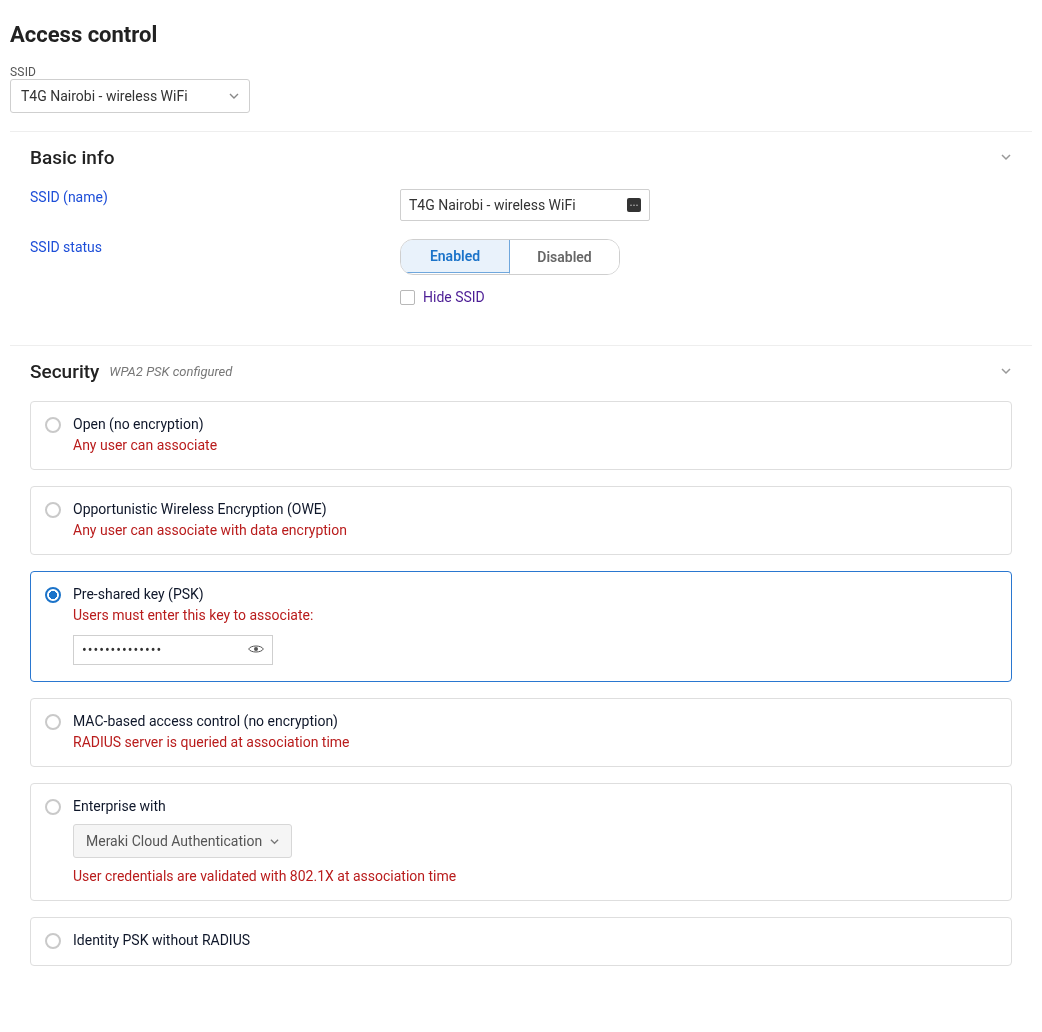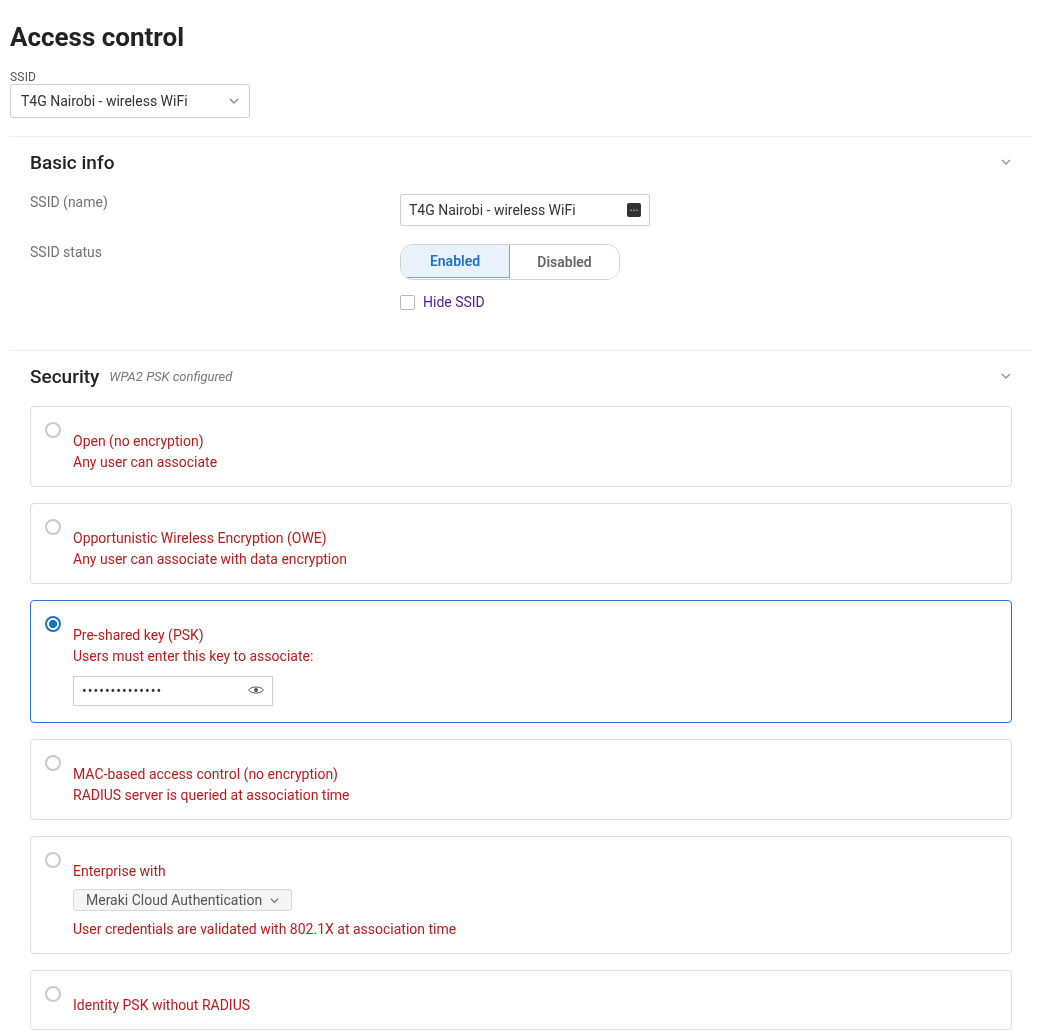--- a/index.html
+++ b/index.html
@@ -1,52 +1,52 @@
 <!DOCTYPE html>
 <html><head>
 <meta charset="utf-8">
 <style>
   * { box-sizing: border-box; }
   body { margin:0; font-family: -apple-system, BlinkMacSystemFont, "Segoe UI", Roboto, Helvetica, Arial, sans-serif; color:#222; background:#fff; font-size:14px; }
   .page { width:1042px; min-height:1032px; padding:16px 10px 24px 10px; }
-  .h1 { font-size:26px; font-weight:700; margin: 6px 0 18px 0; }
+  .h1 { font-size:22px; font-weight:700; margin: 6px 0 18px 0; }
   .ssid-label { font-size:12px; color:#555; margin-bottom:0; letter-spacing:.2px; }
   .select { border:1px solid #cfcfcf; border-radius:3px; width:240px; height:34px; display:flex; align-items:center; justify-content:space-between; padding:0 10px; color:#333; background:#fff; cursor:pointer; }
   .select .caret { color:#888; }
   .caret-svg { width:10px; height:10px; }
   .rule { border:0; border-top:1px solid #eee; margin:18px 0 0 0; }
   .section { padding:14px 0 0 20px; }
   .section-head { display:flex; align-items:center; gap:10px; padding-right:20px; }
   .section-title { font-size:19px; font-weight:500; }
   .section-sub { font-size:13px; font-style:italic; color:#777; }
   .chev { margin-left:auto; color:#999; cursor:pointer; }
   .basic-grid { display:grid; grid-template-columns: 370px 1fr; gap: 18px 0; padding:20px 0 22px 0; }
-  .row-label { font-size:14px; color:#737373; }
+  .row-label { font-size:14px; color:#1d4ed8; }
   .text-input { width:250px; height:32px; border:1px solid #cfcfcf; border-radius:2px;background:#fff; display:flex; align-items:center; padding:0 8px; justify-content:space-between; }
   .text-input .val { color:#333; }
   .dots-icon { width:14px; height:14px; background:#333; display:flex; align-items:center; justify-content:center; color:#fff; font-size:9px; border-radius:2px; }
   .seggrp { display:inline-flex; border:1px solid #cfcfcf; border-radius:13px; overflow:hidden; }
   .seg { width:110px; height:34px; display:flex; align-items:center; justify-content:center; font-weight:600; cursor:pointer; background:#fff; color:#666; }
   .seg + .seg { border-left:1px solid #cfcfcf; }
   .seg.active { background:#e9f2fb; color:#1b73c9; border:1px solid #6fa7dd; margin:-1px; position:relative; z-index:1;}
   .hide-row { margin-top:14px; display:flex; align-items:center; gap:8px; color:#4c1d95;}
   .cb { width:15px; height:15px; border:1px solid #b8b8b8; border-radius:2px; background:#fff; cursor:pointer; }
   .sec-options { padding:18px 20px 0 0; }
   .card { border:1px solid #dedede; border-radius:4px; padding:14px 14px 16px 14px; margin-bottom:16px; }
   .card.sel { border:1.5px solid #2a77d0; }
   .opt-row { display:flex; gap:12px; }
   .radio { width:16px; height:16px; border-radius:50%; border:2px solid #c9c9c9; background:#fff; flex-shrink:0; margin-top:1px; cursor:pointer; }
   .radio.sel { border-color:#1b73c9; background: radial-gradient(circle, #1b73c9 0 45%, #fff 46% 100%); border-width:2px; }
-  .opt-title { color:#b91c1c;margin-top:12px; }
+  .opt-title { color:#0f172a; }
   .opt-desc { color:#b91c1c; margin-top:5px; }
   .psk-input-row { margin-top:12px; margin-left:28px; }
   .psk-field { border:1px solid #cfcfcf; width:200px; height:30px; display:flex; align-items:center; padding:0 8px; justify-content:space-between; background:#fff; }
   .psk-dots { letter-spacing:1px; color:#333; }
   .eye { color:#555; cursor:pointer; }
-  .mini-select { border:1px solid #d7d7d7; background:#f5f5f5; height:22px; display:inline-flex; align-items:center; padding:0 12px; border-radius:3px; margin-top:10px; margin-left:0; color:#555; cursor:pointer; gap:8px;}
+  .mini-select { border:1px solid #d7d7d7; background:#f5f5f5; height:34px; display:inline-flex; align-items:center; padding:0 12px; border-radius:3px; margin-top:10px; margin-left:0; color:#555; cursor:pointer; gap:8px;}
   .mini-select .caret2{ color:#777;}
 </style>
 </head>
 <body>
 
 <div class="page">
   <div class="h1">Access control</div>
 
   <div class="ssid-label">SSID</div>
   <div class="select">

